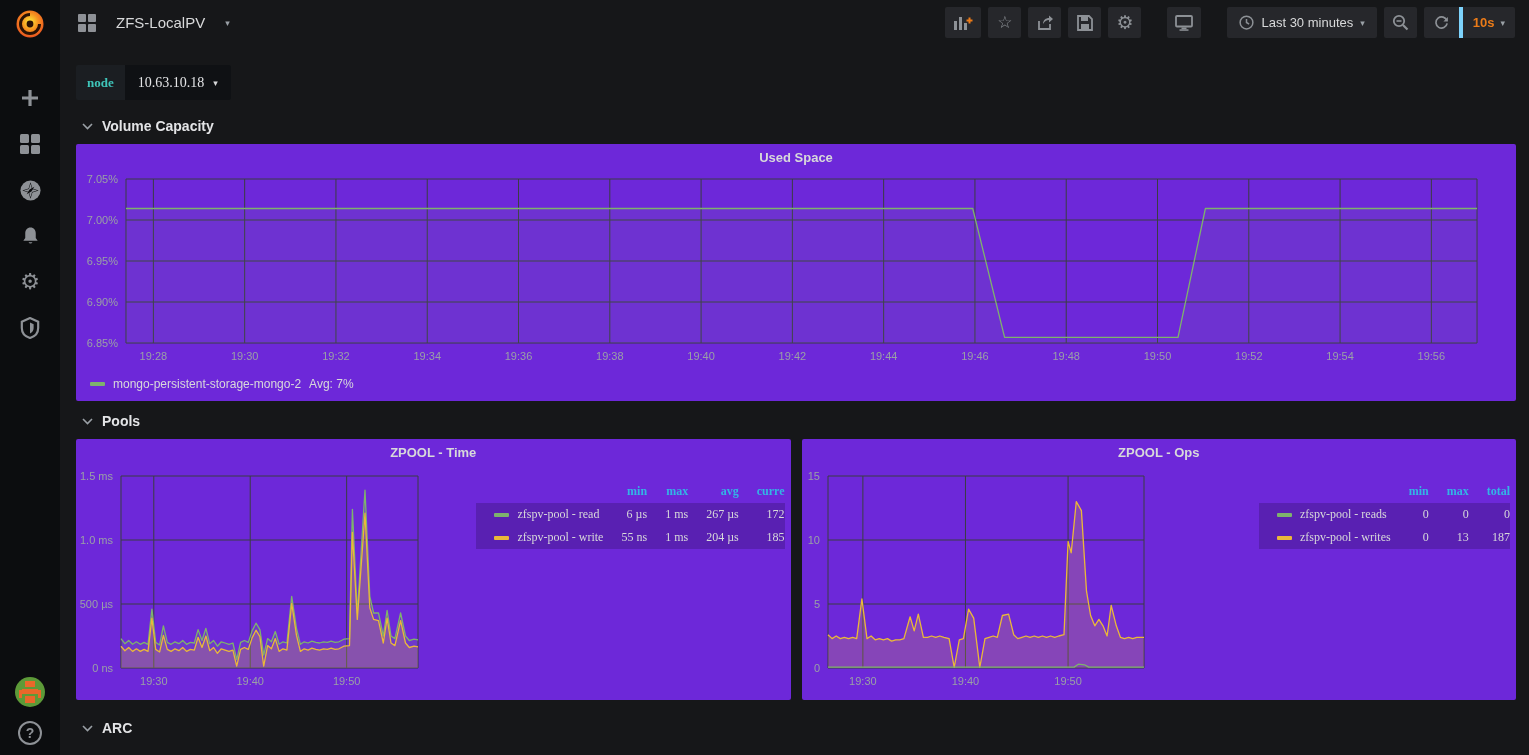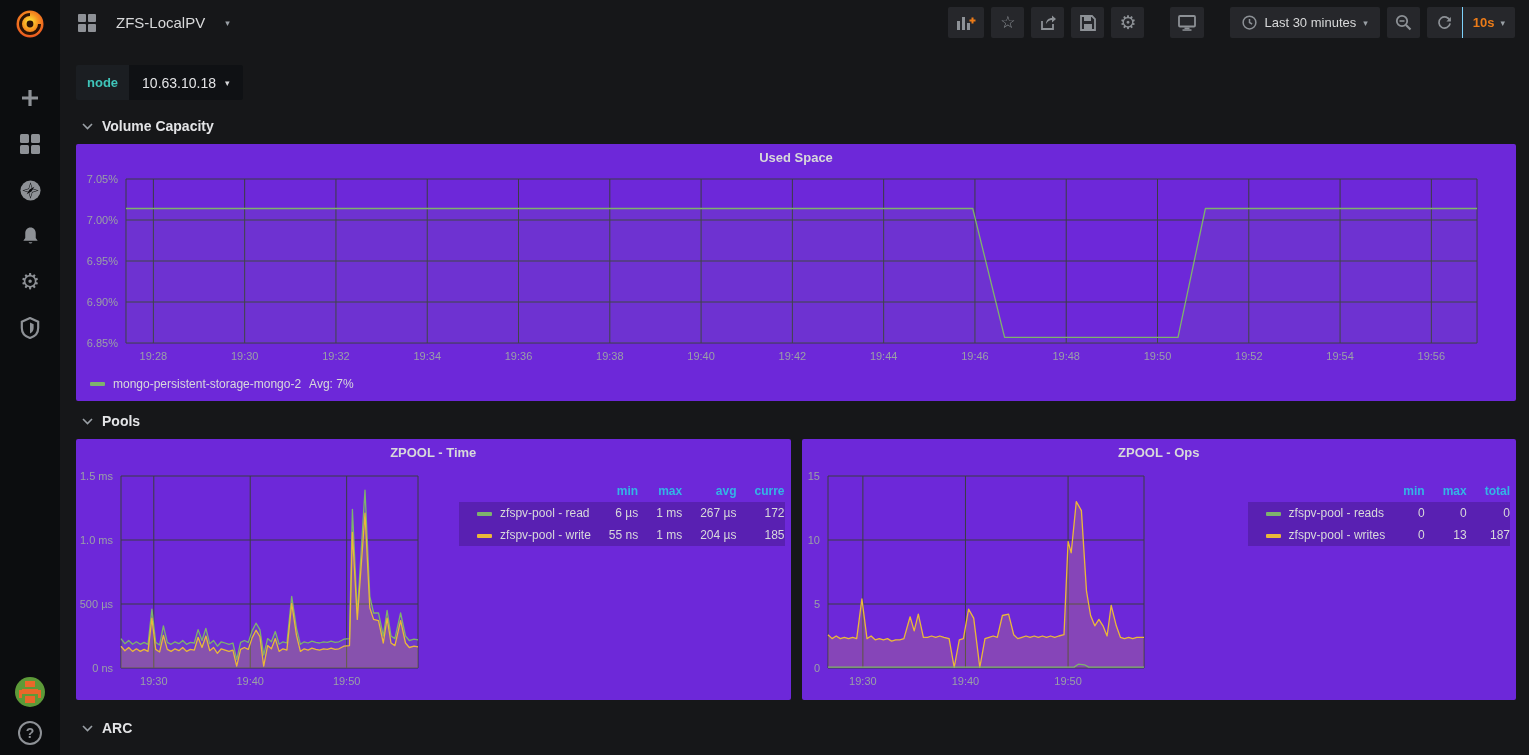--- a/index.html
+++ b/index.html
@@ -25,27 +25,27 @@
   .nav-left { display:flex; align-items:center; gap:20px; cursor:pointer; }
   .dash-title { font-size:15px; color:#d8d9da; }
   .caret { font-size:9px; color:#9aa0a6; }
   .nav-right { margin-left:auto; display:flex; align-items:center; gap:7px; }
   .nav-btn { height:31px; min-width:33px; background:#26272b; border:none; border-radius:2px; color:#8d9196; display:flex; align-items:center; justify-content:center; gap:7px; padding:0 8px; font-size:13px; cursor:pointer; }
   .nav-btn svg { display:block; }
   .gap { width:12px; }
   .time-btn { color:#d8d9da; padding:0 12px; }
   .refresh-group { display:flex; align-items:center; background:#26272b; border-radius:2px; height:31px; }
   .refresh-group .seg { padding:0 10px; display:flex; align-items:center; gap:6px; border:none; background:none; color:#8d9196; height:100%; cursor:pointer; font-size:13px; }
-  .refresh-group .seg + .seg { border-left:1px solid #7dd3fc; }
+  .refresh-group .seg + .seg { border-left:4px solid #7dd3fc; }
   .orange { color:#eb7b18; font-weight:bold; }
   .icon-font { font-family:"DejaVu Sans",sans-serif; font-size:17px; line-height:1; }
 
   
   .content { flex:1; padding:20px 13px 0 16px; overflow:hidden; }
-  .submenu { margin:0 0 14px 0; display:flex; }
+  .submenu { margin:0 0 14px 0; display:flex;font-family:Liberation Serif, serif; }
   .var-box { display:flex; align-items:stretch; background:#1b1e22; border-radius:2px; overflow:hidden; height:35px; }
   .var-label { display:flex; align-items:center; padding:0 11px; color:#3fc5ba; font-size:13px; font-weight:bold; }
   .var-value { display:flex; align-items:center; gap:9px; background:#0f1114; padding:0 13px; color:#e3e4e6; font-size:14px; cursor:pointer; }
   .var-value .caret { color:#d8d9da; }
 
   .section-header { display:flex; align-items:center; gap:9px; height:24px; margin:0 0 6px 6px; cursor:pointer; }
   .section-header .chev { color:#9aa0a6; display:flex; }
   .section-header .stext { font-size:14px; font-weight:bold; color:#e3e4e6; }
   .sec-pools { margin-top:8px; }
   .sec-arc { margin-top:16px; }
@@ -56,21 +56,21 @@
   .chart { width:100%; }
   #chart-0 { height:200px; }
   .legend-inline { height:26px; display:flex; align-items:center; padding-left:14px; font-size:12px; color:#d8d9da; gap:8px; }
   .lmark { display:inline-block; width:15px; height:4px; border-radius:1px; }
   .legend-inline .lname { cursor:pointer; }
 
   .pools-row { display:flex; gap:11px; margin-top:6px; }
   .pool-panel { flex:1; height:261px; min-width:0; }
   .pool-body { display:flex; }
   .pool-body .chart { width:360px; height:232px; flex-shrink:0; }
-  .legend-wrap { flex:1; padding:16px 6px 0 0; display:flex; justify-content:flex-end; overflow:hidden; }
+  .legend-wrap { flex:1; padding:16px 6px 0 0; display:flex; justify-content:flex-end; overflow:hidden;font-family:Liberation Serif, serif; }
   table.legend-table { border-collapse:collapse; font-size:12px; white-space:nowrap; align-self:flex-start; }
   table.legend-table th { color:#33b5e5; font-weight:bold; text-align:right; padding:2px 0 4px 18px; }
   table.legend-table td { padding:4px 0 4px 18px; }
   table.legend-table tbody tr { background:rgba(0,0,0,0.18); }
   td.lname { color:#d8d9da; text-align:left; cursor:pointer; }
   td.lname .lmark { margin-right:8px; vertical-align:middle; }
   td.lval { color:#d8d9da; text-align:right; min-width:34px; }
 </style>
 </head>
 <body>

